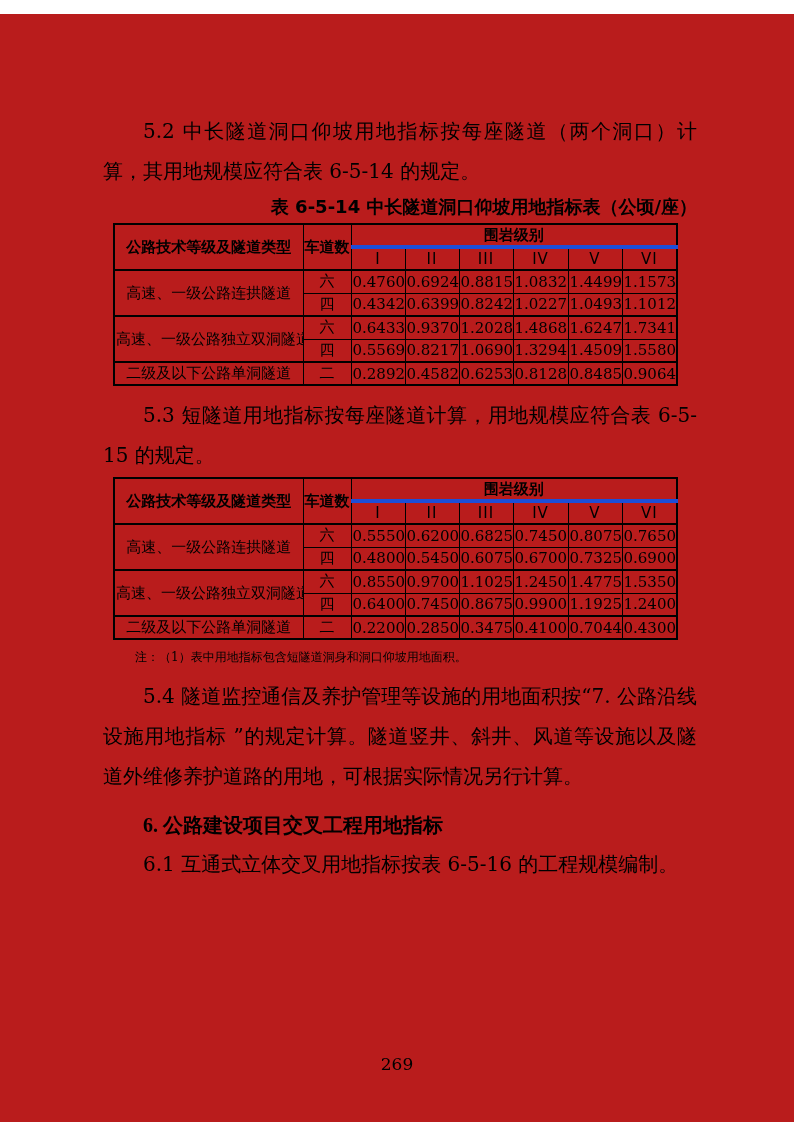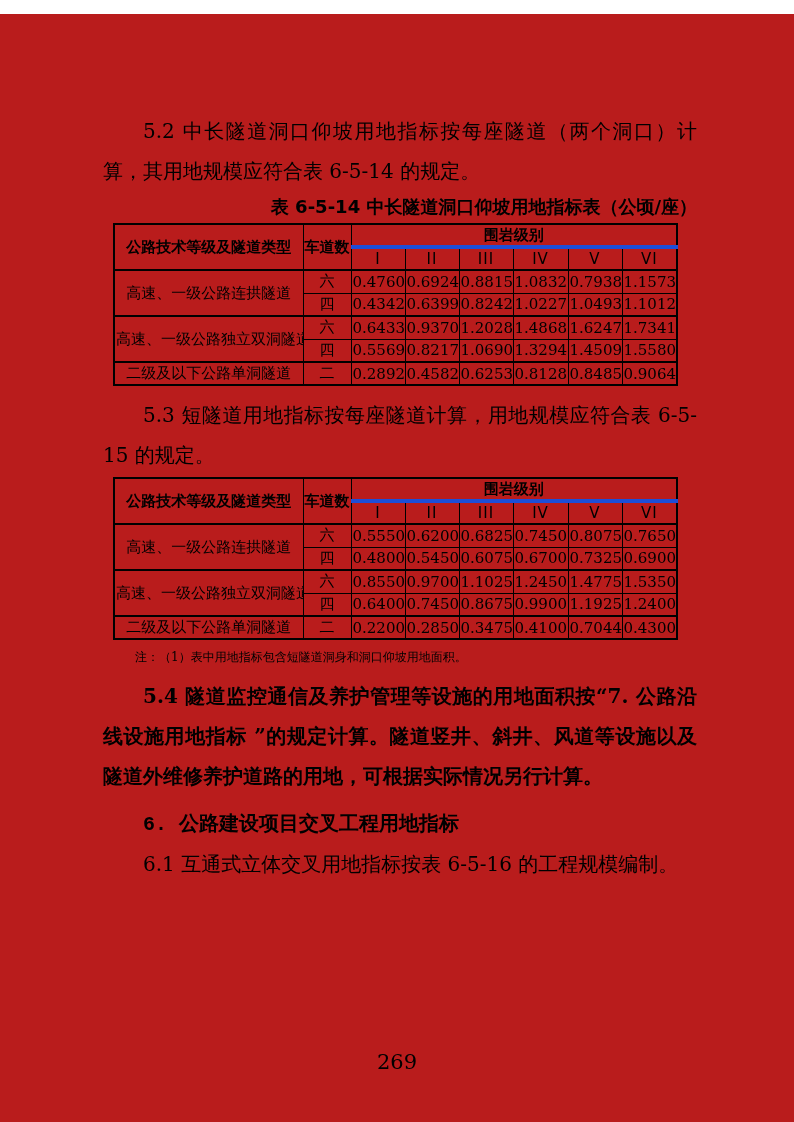--- a/index.html
+++ b/index.html
@@ -16,21 +16,21 @@
   }
   .content { padding: 97px 97px 0 103px; }
 
   .body-text {
     font-size: 20px;
     line-height: 40px;
     text-align: justify;
     text-indent: 40px;
     color: #000000;
   }
-  .mt-sm { margin-top: 6px; font-weight: bold; }
+  .mt-sm { margin-top: 6px; }
   .mt-md { margin-top: 9px; }
 
   .table-block { margin-top: 2px; }
   .table-title {
     font-family: "DejaVu Sans", "Liberation Sans", sans-serif;
     font-weight: bold;
     font-size: 18px;
     line-height: 27px;
     text-align: right;
     margin-bottom: 3px;
@@ -72,34 +72,34 @@
   .notes {
     margin-top: 5px;
     margin-left: 32px;
     font-size: 12px;
     line-height: 25px;
   }
   .note-line { display: block; }
   .note-line.indent { padding-left: 28px; }
 
   .section-heading {
-    font-family: Liberation Mono, monospace;
+    font-family: Liberation Serif, serif;
     font-weight: bold;
     font-size: 20px;
     line-height: 38px;
     text-indent: 40px;
     margin-top: 10px;
   }
 
   .page-number {
     position: absolute;
     left: 0; right: 0;
     bottom: 62px;
     text-align: center;
-    font-size: 21px;
+    font-size: 17px;
     font-family: "DejaVu Serif", "Liberation Serif", serif;
   }
 </style>
 </head>
 <body>
 
 <div class="page">
   <div class="content">
 
     <p class="body-text">5.2 中长隧道洞口仰坡用地指标按每座隧道（两个洞口）计算，其用地规模应符合表 6-5-14 的规定。</p>
@@ -133,21 +133,21 @@
             </tr>
           </thead>
           <tbody>
             <tr class="group-start">
               <td rowspan="2">高速、一级公路连拱隧道</td>
               <td>六</td>
               <td>0.4760</td>
               <td>0.6924</td>
               <td>0.8815</td>
               <td>1.0832</td>
-              <td>0.7938</td>
+              <td>1.4499</td>
               <td>1.1573</td>
             </tr>
             <tr>
               <td>四</td>
               <td>0.4342</td>
               <td>0.6399</td>
               <td>0.8242</td>
               <td>1.0227</td>
               <td>1.0493</td>
               <td>1.1012</td>

